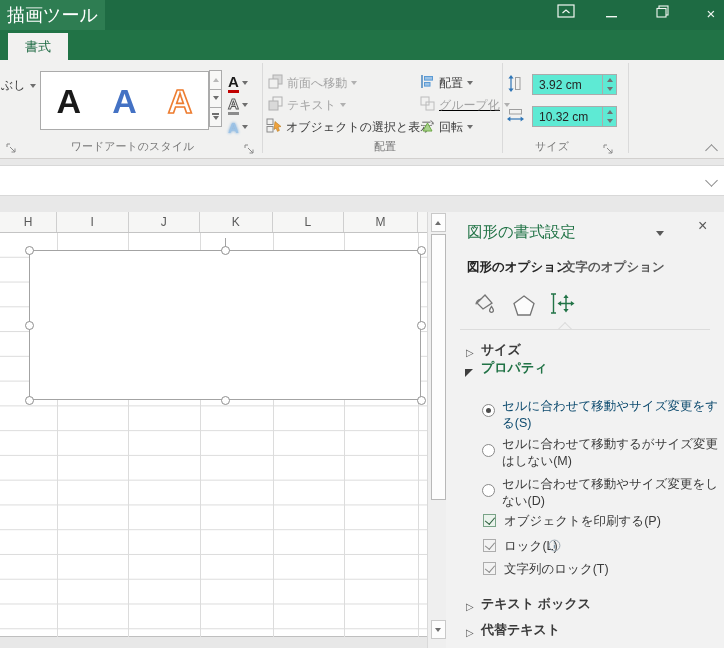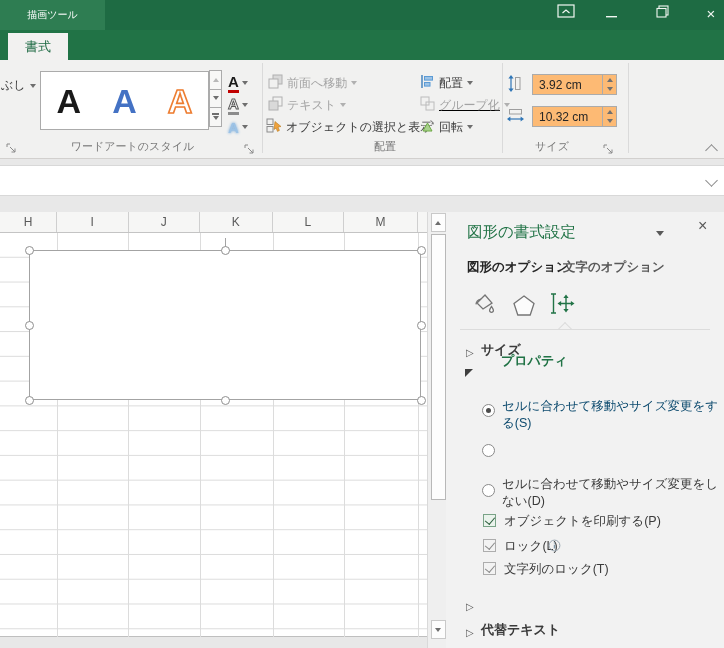--- a/index.html
+++ b/index.html
@@ -4,21 +4,21 @@
 <style>
   html,body{margin:0;padding:0;}
   body{font-family:"Liberation Sans","DejaVu Sans",sans-serif;}
   .app{position:relative;width:724px;height:648px;background:#e8e8e8;overflow:hidden;
        font-family:"Liberation Sans","DejaVu Sans",sans-serif;}
   .abs{position:absolute;}
 
   
   .titlebar{left:0;top:0;width:724px;height:30px;background:#1e6b43;}
   .context-group{left:0;top:0;width:105px;height:30px;background:#2e7d52;color:#fff;
-      font-size:10px;line-height:30px;text-align:center;}
+      font-size:18px;line-height:30px;text-align:center;}
   .winbtn{top:0;width:24px;height:26px;display:flex;align-items:center;justify-content:center;}
   .close-glyph{color:#f2f7f3;font-size:15px;line-height:1;}
 
   
   .tabrow{left:0;top:30px;width:724px;height:30px;background:#217346;}
   .format-tab{left:8px;top:33px;width:60px;height:27px;background:#f2f1f0;color:#1e6a43;
       font-size:13px;line-height:27px;text-align:center;}
   .tellme{left:86px;top:38px;height:20px;display:flex;align-items:center;color:#fdfefd;font-size:12.5px;gap:7px;}
   .share{left:668px;top:38px;height:20px;display:flex;align-items:center;color:#fdfefd;font-size:12.5px;gap:5px;}
 
@@ -47,21 +47,21 @@
   .tri-up{width:0;height:0;border-left:3.5px solid transparent;border-right:3.5px solid transparent;border-bottom:4px solid #b8b8b8;}
   .tri-dn{width:0;height:0;border-left:3.5px solid transparent;border-right:3.5px solid transparent;border-top:4px solid #6e6e6e;}
   .morebar{width:7px;height:1.5px;background:#6e6e6e;margin-bottom:1.5px;}
 
   .abtn{left:228px;width:32px;height:20px;display:flex;align-items:center;gap:3px;}
   .a-glyph{font-size:15px;font-weight:bold;line-height:1;}
   .a-fill{color:#1a1a1a;border-bottom:3px solid #c00000;padding-bottom:1px;}
   .a-outline{color:#fff;-webkit-text-stroke:1px #595959;border-bottom:3px solid #8c8c8c;padding-bottom:1px;}
   .a-effects{color:#9dc3e6;text-shadow:0 0 3px #5b9bd5;}
 
-  .spin-input{width:85px;height:21px;background:#fdba74;border:1px solid #ababab;box-sizing:border-box;
+  .spin-input{width:85px;height:21px;background:#5eead4;border:1px solid #ababab;box-sizing:border-box;
       display:flex;align-items:center;}
   .spin-val{flex:1;font-size:12px;color:#262626;padding-left:6px;}
   .spin-arrows{width:13px;height:100%;border-left:1px solid #ababab;display:flex;flex-direction:column;}
   .spin-arrows div{flex:1;display:flex;align-items:center;justify-content:center;}
   .spin-arrows .tri-up{border-bottom-color:#707070;}
   .spin-arrows .tri-dn{border-top-color:#707070;}
 
   .chev{width:8px;height:8px;border-right:1.6px solid #8a8a8a;border-bottom:1.6px solid #8a8a8a;}
   .chev.up{transform:rotate(-135deg);}
   .chev.down{transform:rotate(45deg);}
@@ -414,44 +414,46 @@
           </g>
         </svg>
     </div>
     <div class="abs notch"></div>
     <div class="abs pane-divider"></div>
 
     <div class="abs" style="left:20px;top:130px;"><span class="sec-tri-collapsed">▷</span></div>
     <div class="abs sec-label" style="left:35px;top:129px;">サイズ</div>
 
     <div class="abs sec-tri-expanded" style="left:19px;top:157px;"></div>
-    <div class="abs sec-label green" style="left:35px;top:140px;margin-left:20px;">プロパティ</div>
+    <div class="abs sec-label green" style="left:35px;top:147px;">プロパティ</div>
 
     <div class="abs radio sel" style="left:36px;top:192px;"></div>
     <div class="abs opt-label faded" style="top:186px;">セルに合わせて移動やサイズ変更をする(S)</div>
 
     <div class="abs radio" style="left:36px;top:232px;"></div>
+    <div class="abs opt-label" style="top:224px;">セルに合わせて移動するがサイズ変更はしない(M)</div>
 
     <div class="abs radio" style="left:36px;top:272px;"></div>
     <div class="abs opt-label" style="top:264px;">セルに合わせて移動やサイズ変更をしない(D)</div>
 
     <div class="abs checkbox" style="left:37px;top:302px;"></div>
     <div class="abs cb-label" style="left:58px;top:301px;">オブジェクトを印刷する(P)</div>
 
     <div class="abs checkbox dis" style="left:37px;top:327px;"></div>
     <div class="abs cb-label" style="left:58px;top:326px;">ロック(L)</div>
     <div class="abs" style="left:102px;top:326px;">
       <svg width="13" height="13">
           <circle cx="6.5" cy="6.5" r="5.4" fill="none" stroke="#9aa7b2"></circle>
           <path d="M6.5 3.4v1.2M6.5 5.8v3.8" stroke="#7f97a8" stroke-width="1.4"></path>
         </svg>
     </div>
 
     <div class="abs checkbox dis" style="left:37px;top:350px;"></div>
     <div class="abs cb-label" style="left:58px;top:349px;">文字列のロック(T)</div>
 
     <div class="abs" style="left:20px;top:384px;"><span class="sec-tri-collapsed">▷</span></div>
+    <div class="abs sec-label" style="left:35px;top:383px;">テキスト ボックス</div>
 
     <div class="abs" style="left:20px;top:410px;"><span class="sec-tri-collapsed">▷</span></div>
     <div class="abs sec-label" style="left:35px;top:409px;">代替テキスト</div>
   </div>
 
 </div>
 
 </body></html>

